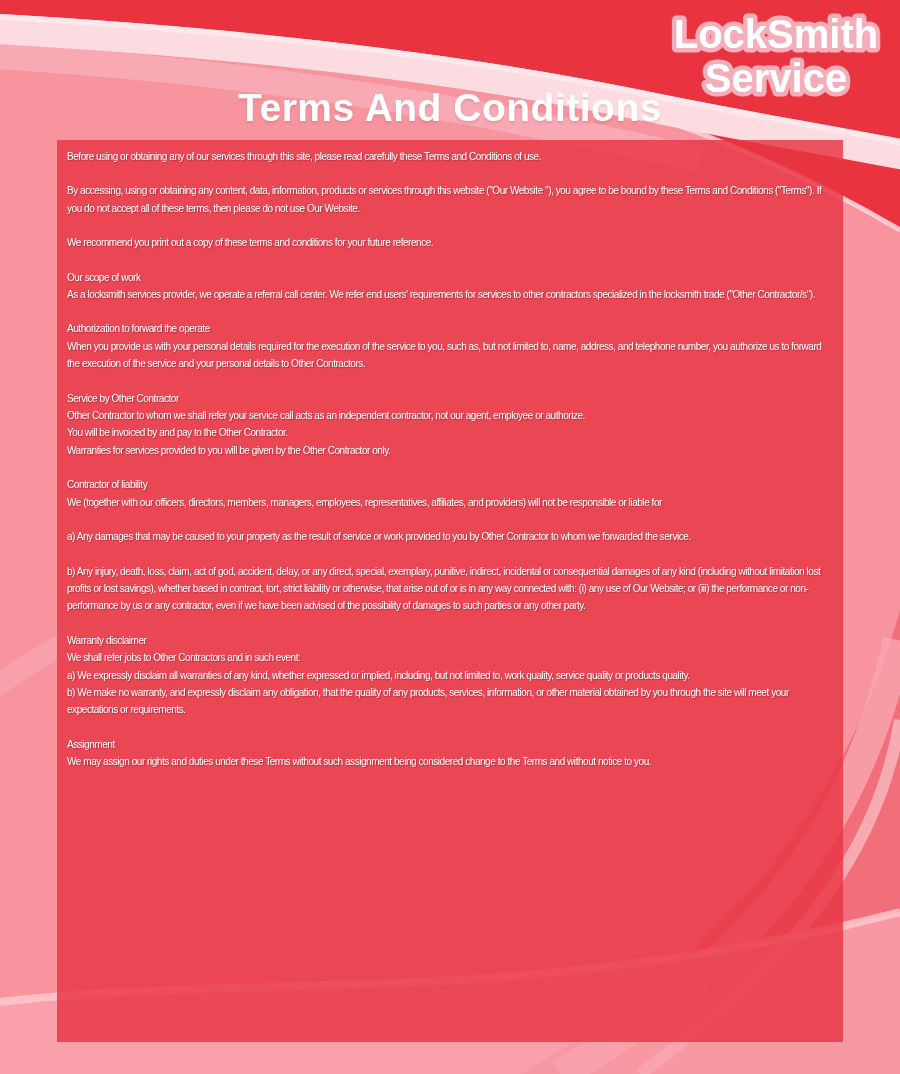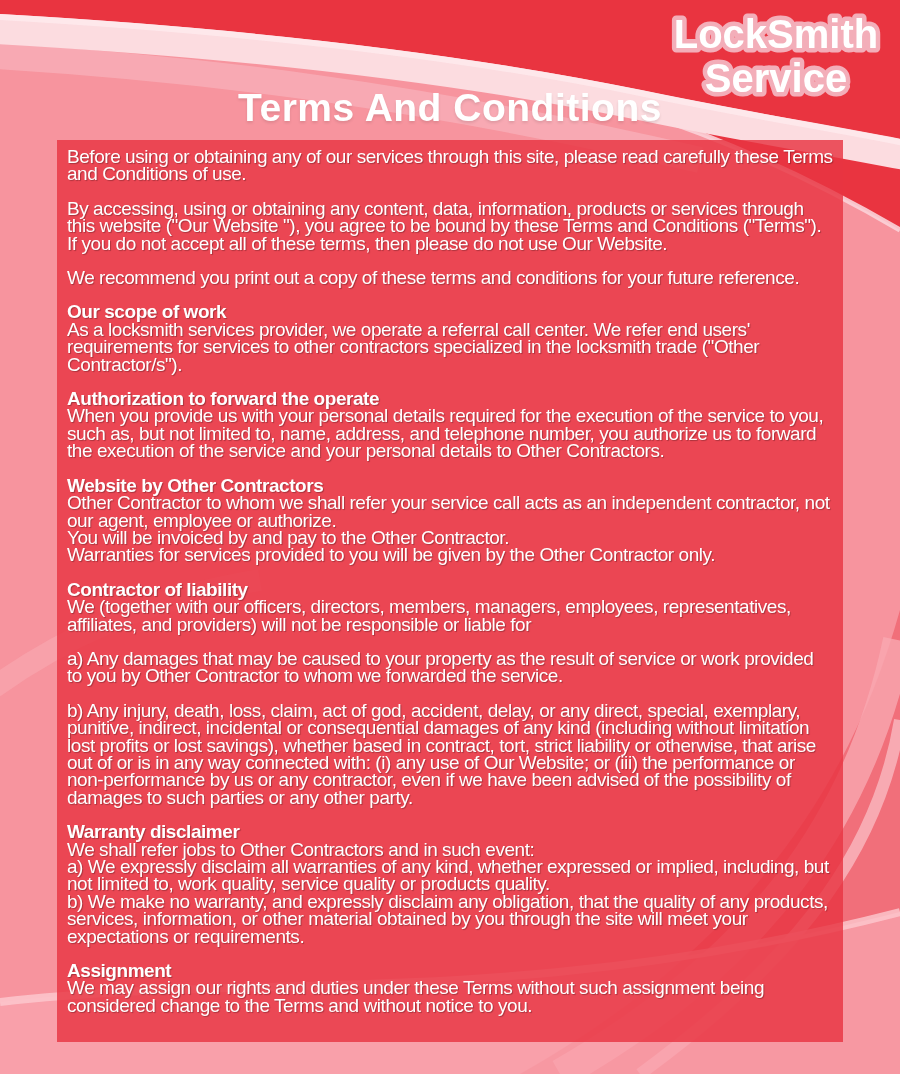--- a/index.html
+++ b/index.html
@@ -28,24 +28,24 @@
   }
 
   .terms-panel {
     position:absolute; left:57px; top:140px; z-index:1;
     width:786px; height:902px; box-sizing:border-box;
     padding:8px 10px;
     background:rgba(232,52,66,0.82);
   }
   .terms-panel p, .terms-panel h2 {
     margin:0; color:#ffffff;
-    font-size:19px; line-height:17.4px; letter-spacing:-0.45px;
+    font-size:10px; line-height:17.4px; letter-spacing:-0.45px;
     text-shadow:1px 1px 1px rgba(0,0,0,0.28);
   }
-  .terms-panel h2 { font-weight:700; }
+  .terms-panel h2 { font-weight:400; }
   .mt { margin-top:17px !important; }
 </style>
 </head>
 <body>
 
 <svg class="bg" width="900" height="1074" viewBox="0 0 900 1074" aria-hidden="true">
 
   <path d="M900,610 C850,790 740,950 520,1074 L900,1074 Z" fill="#ef6a76" opacity="0.9"></path>
   <path d="M560,1074 C760,960 860,820 898,640" fill="none" stroke="#f9a7b0" stroke-width="30" opacity="0.8"></path>
   <path d="M640,1074 C810,950 880,840 900,720" fill="none" stroke="#fbc3ca" stroke-width="12" opacity="0.7"></path>
@@ -75,21 +75,21 @@
   <p>Before using or obtaining any of our services through this site, please read carefully these Terms and Conditions of use.</p>
   <p class="mt">By accessing, using or obtaining any content, data, information, products or services through this website ("Our Website "), you agree to be bound by these Terms and Conditions ("Terms"). If you do not accept all of these terms, then please do not use Our Website.</p>
   <p class="mt">We recommend you print out a copy of these terms and conditions for your future reference.</p>
 
   <h2 class="mt">Our scope of work</h2>
   <p>As a locksmith services provider, we operate a referral call center. We refer end users' requirements for services to other contractors specialized in the locksmith trade ("Other Contractor/s").</p>
 
   <h2 class="mt">Authorization to forward the operate</h2>
   <p>When you provide us with your personal details required for the execution of the service to you, such as, but not limited to, name, address, and telephone number, you authorize us to forward the execution of the service and your personal details to Other Contractors.</p>
 
-  <h2 class="mt">Website by Other Contractors</h2>
+  <h2 class="mt">Service by Other Contractor</h2>
   <p>Other Contractor to whom we shall refer your service call acts as an independent contractor, not our agent, employee or authorize.</p>
   <p>You will be invoiced by and pay to the Other Contractor.</p>
   <p>Warranties for services provided to you will be given by the Other Contractor only.</p>
 
   <h2 class="mt">Contractor of liability</h2>
   <p>We (together with our officers, directors, members, managers, employees, representatives, affiliates, and providers) will not be responsible or liable for</p>
   <p class="mt">a) Any damages that may be caused to your property as the result of service or work provided to you by Other Contractor to whom we forwarded the service.</p>
   <p class="mt">b) Any injury, death, loss, claim, act of god, accident, delay, or any direct, special, exemplary, punitive, indirect, incidental or consequential damages of any kind (including without limitation lost profits or lost savings), whether based in contract, tort, strict liability or otherwise, that arise out of or is in any way connected with: (i) any use of Our Website; or (iii) the performance or non-performance by us or any contractor, even if we have been advised of the possibility of damages to such parties or any other party.</p>
 
   <h2 class="mt">Warranty disclaimer</h2>

